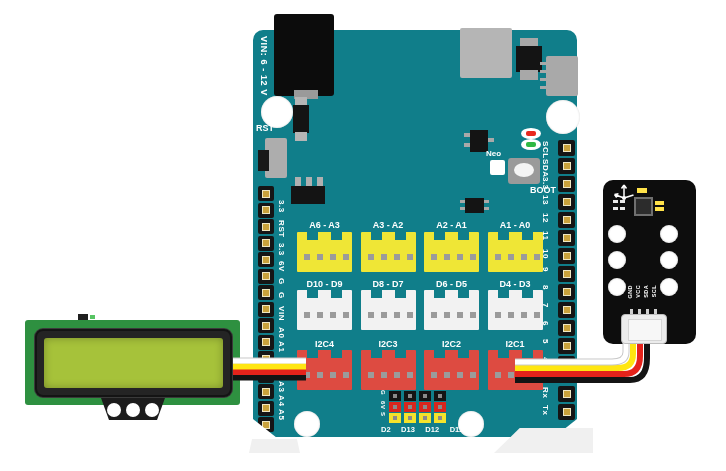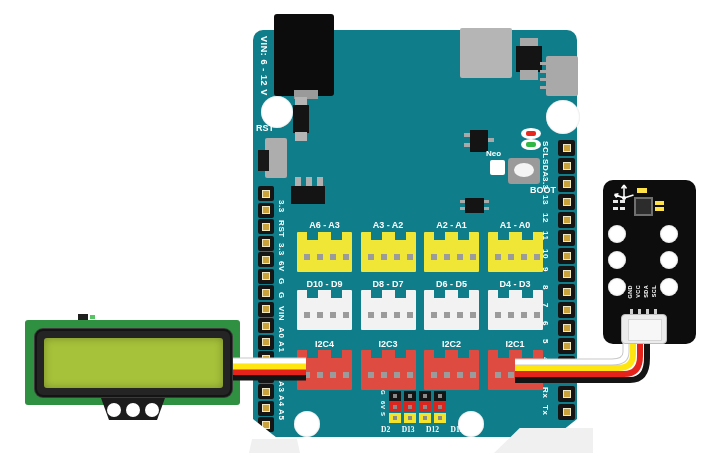--- a/index.html
+++ b/index.html
@@ -144,21 +144,21 @@
           <div class="bpin" style="background: rgb(217, 37, 29);"></div>
           <div class="bpin" style="background: rgb(217, 37, 29);"></div>
         </div>
         <div class="v-label" style="left: 127px; top: 382px; font-size: 6px;">S</div>
         <div class="brow" style="left: 136px; top: 383px;">
           <div class="bpin" style="background: rgb(243, 227, 43);"></div>
           <div class="bpin" style="background: rgb(243, 227, 43);"></div>
           <div class="bpin" style="background: rgb(243, 227, 43);"></div>
           <div class="bpin" style="background: rgb(243, 227, 43);"></div>
         </div>
-        <div style="position: absolute; left: 128px; top: 395px; width: 82px; display: flex; justify-content: space-between; color: rgb(255, 255, 255); font-weight: bold; font-size: 7.5px; font-family: Liberation Serif, serif;">
+        <div style="position: absolute; left: 128px; top: 395px; width: 82px; display: flex; justify-content: space-between; color: rgb(255, 255, 255); font-weight: bold; font-size: 7.5px;">
           <div>D2</div>
           <div>D13</div>
           <div>D12</div>
           <div>D11</div>
         </div>
       </div>
   <div class="hpin" style="left: 5px; top: 156px; width: 16px; height: 15px;"></div>
       <div class="hpin" style="left: 5px; top: 172.5px; width: 16px; height: 15px;"></div>
       <div class="hpin" style="left: 5px; top: 189px; width: 16px; height: 15px;"></div>
       <div class="hpin" style="left: 5px; top: 205.5px; width: 16px; height: 15px;"></div>

